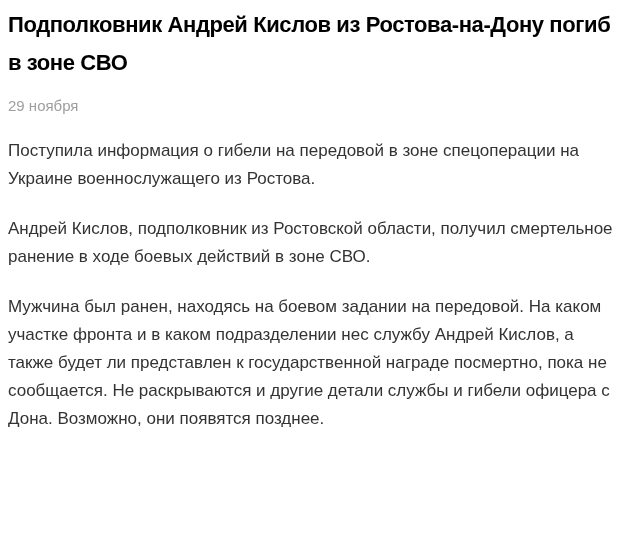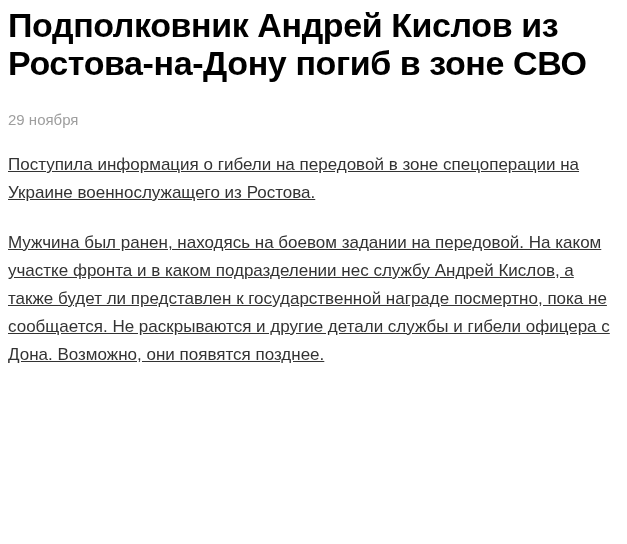--- a/index.html
+++ b/index.html
@@ -11,49 +11,49 @@
     width: 627px;
     height: 544px;
     overflow: hidden;
     font-family: "Liberation Sans", "DejaVu Sans", sans-serif;
   }
   .article {
     padding: 6px 12px 0 8px;
   }
   .article-title {
     margin: 0;
-    font-size: 34px;
+    font-size: 22px;
     line-height: 38px;
     font-weight: 700;
     color: #000000;
     letter-spacing: -0.4px;
   }
   .article-date {
-    margin-top: 29px;
+    margin-top: 15px;
     font-size: 15px;
     line-height: 18px;
     color: #9e9e9e;
   }
   .article-body {
     margin-top: 10px;
   }
   .article-body p {
     margin: 22px 0 0 0;
     font-size: 17px;
     line-height: 28px;
     color: #333333;
     max-width: 607px;
-    text-decoration: underline;
   }
 </style>
 </head>
 <body>
 
 <div class="article">
   <h1 class="article-title">Подполковник Андрей Кислов из Ростова-на-Дону погиб в зоне СВО</h1>
 
   <div class="article-date">29 ноября</div>
 
   <div class="article-body">
     <p>Поступила информация о гибели на передовой в зоне спецоперации на Украине военнослужащего из Ростова.</p>
+    <p>Андрей Кислов, подполковник из Ростовской области, получил смертельное ранение в ходе боевых действий в зоне СВО.</p>
     <p>Мужчина был ранен, находясь на боевом задании на передовой. На каком участке фронта и в каком подразделении нес службу Андрей Кислов, а также будет ли представлен к государственной награде посмертно, пока не сообщается. Не раскрываются и другие детали службы и гибели офицера с Дона. Возможно, они появятся позднее.</p>
   </div>
 </div>
 
 </body></html>

